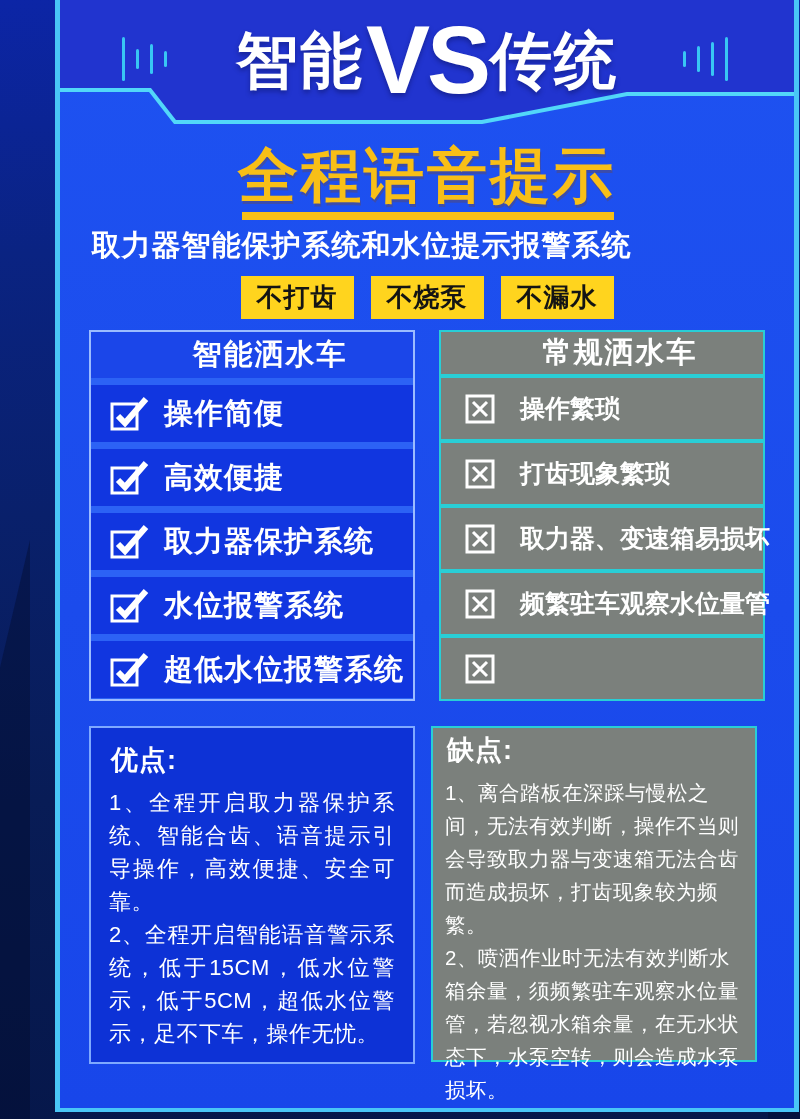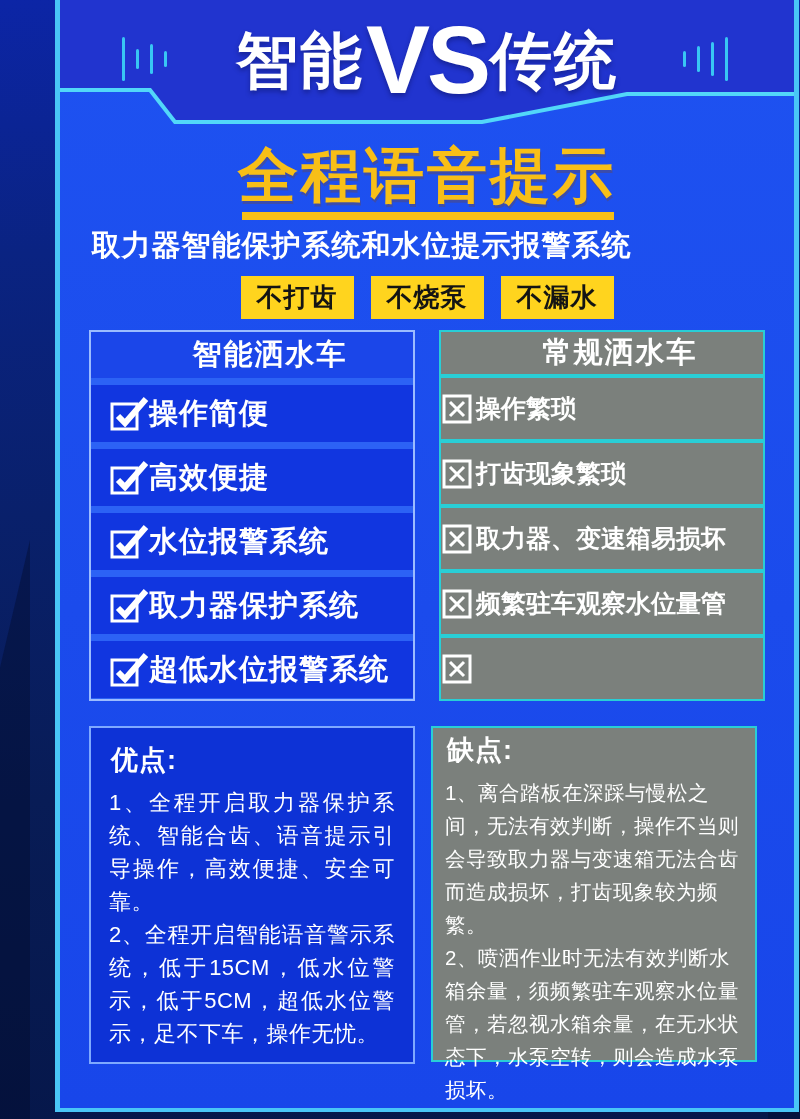--- a/index.html
+++ b/index.html
@@ -61,22 +61,22 @@
   .table.smart .t-header { height:46px; background:#1b46e9; }
   .table.smart .t-row { height:57px; background:#1136e0; margin-top:7px; }
 
   .table.regular { background:#29ced6; border:2px solid #29ced6; }
   .table.regular .t-header { height:42px; background:#7b807c; }
   .table.regular .t-row { height:61px; background:#7b807c; margin-top:4px; }
 
   .t-header { display:flex; align-items:center; justify-content:center;
     color:#fff; font-size:29px; font-weight:800; letter-spacing:2px;padding-left:36px; }
   .t-row { display:flex; align-items:center; color:#fff; font-weight:800; }
-  .table.smart  .t-row { padding-left:18px; font-size:29px; letter-spacing:1px; }
-  .table.regular .t-row { padding-left:1px; gap:4px; font-size:25px; letter-spacing:0; }
+  .table.smart  .t-row { padding-left:18px; gap:15px; font-size:29px; letter-spacing:1px; }
+  .table.regular .t-row { padding-left:24px; gap:25px; font-size:25px; letter-spacing:0; }
   .t-row .ic { flex:0 0 auto; display:flex; }
   .t-row .lbl { white-space:nowrap; }
 
   
   .bottom { position:absolute; top:726px; left:29px; width:676px; display:flex; gap:16px; }
   .info-panel { width:326px; color:#fff; }
   .info-panel.pros { height:338px; background:#0d32d6; border:2px solid #7fa9ff; padding:10px 18px 0 18px; }
   .info-panel.cons { height:336px; background:#7b807c; border:2px solid #29ced6; padding:0 12px 0 12px; }
   .sec-title { font-size:27px; font-weight:800; letter-spacing:1px; margin:4px 0 8px 2px; }
   .pros p { font-size:22px; line-height:33px; font-weight:500; letter-spacing:.5px; text-align:justify; }
@@ -147,30 +147,30 @@
           </span>
           <span class="lbl">高效便捷</span>
         </div>
         <div class="t-row">
           <span class="ic">
             <svg width="40" height="36" viewBox="0 0 40 36">
                 <rect x="3" y="8" width="25" height="25" fill="none" stroke="#fff" stroke-width="3"></rect>
                 <path d="M9 20 L16 27 L37 3" fill="none" stroke="#fff" stroke-width="6"></path>
               </svg>
           </span>
+          <span class="lbl">取力器保护系统</span>
+        </div>
+        <div class="t-row">
+          <span class="ic">
+            <svg width="40" height="36" viewBox="0 0 40 36">
+                <rect x="3" y="8" width="25" height="25" fill="none" stroke="#fff" stroke-width="3"></rect>
+                <path d="M9 20 L16 27 L37 3" fill="none" stroke="#fff" stroke-width="6"></path>
+              </svg>
+          </span>
           <span class="lbl">水位报警系统</span>
-        </div>
-        <div class="t-row">
-          <span class="ic">
-            <svg width="40" height="36" viewBox="0 0 40 36">
-                <rect x="3" y="8" width="25" height="25" fill="none" stroke="#fff" stroke-width="3"></rect>
-                <path d="M9 20 L16 27 L37 3" fill="none" stroke="#fff" stroke-width="6"></path>
-              </svg>
-          </span>
-          <span class="lbl">取力器保护系统</span>
         </div>
         <div class="t-row">
           <span class="ic">
             <svg width="40" height="36" viewBox="0 0 40 36">
                 <rect x="3" y="8" width="25" height="25" fill="none" stroke="#fff" stroke-width="3"></rect>
                 <path d="M9 20 L16 27 L37 3" fill="none" stroke="#fff" stroke-width="6"></path>
               </svg>
           </span>
           <span class="lbl">超低水位报警系统</span>
         </div>

